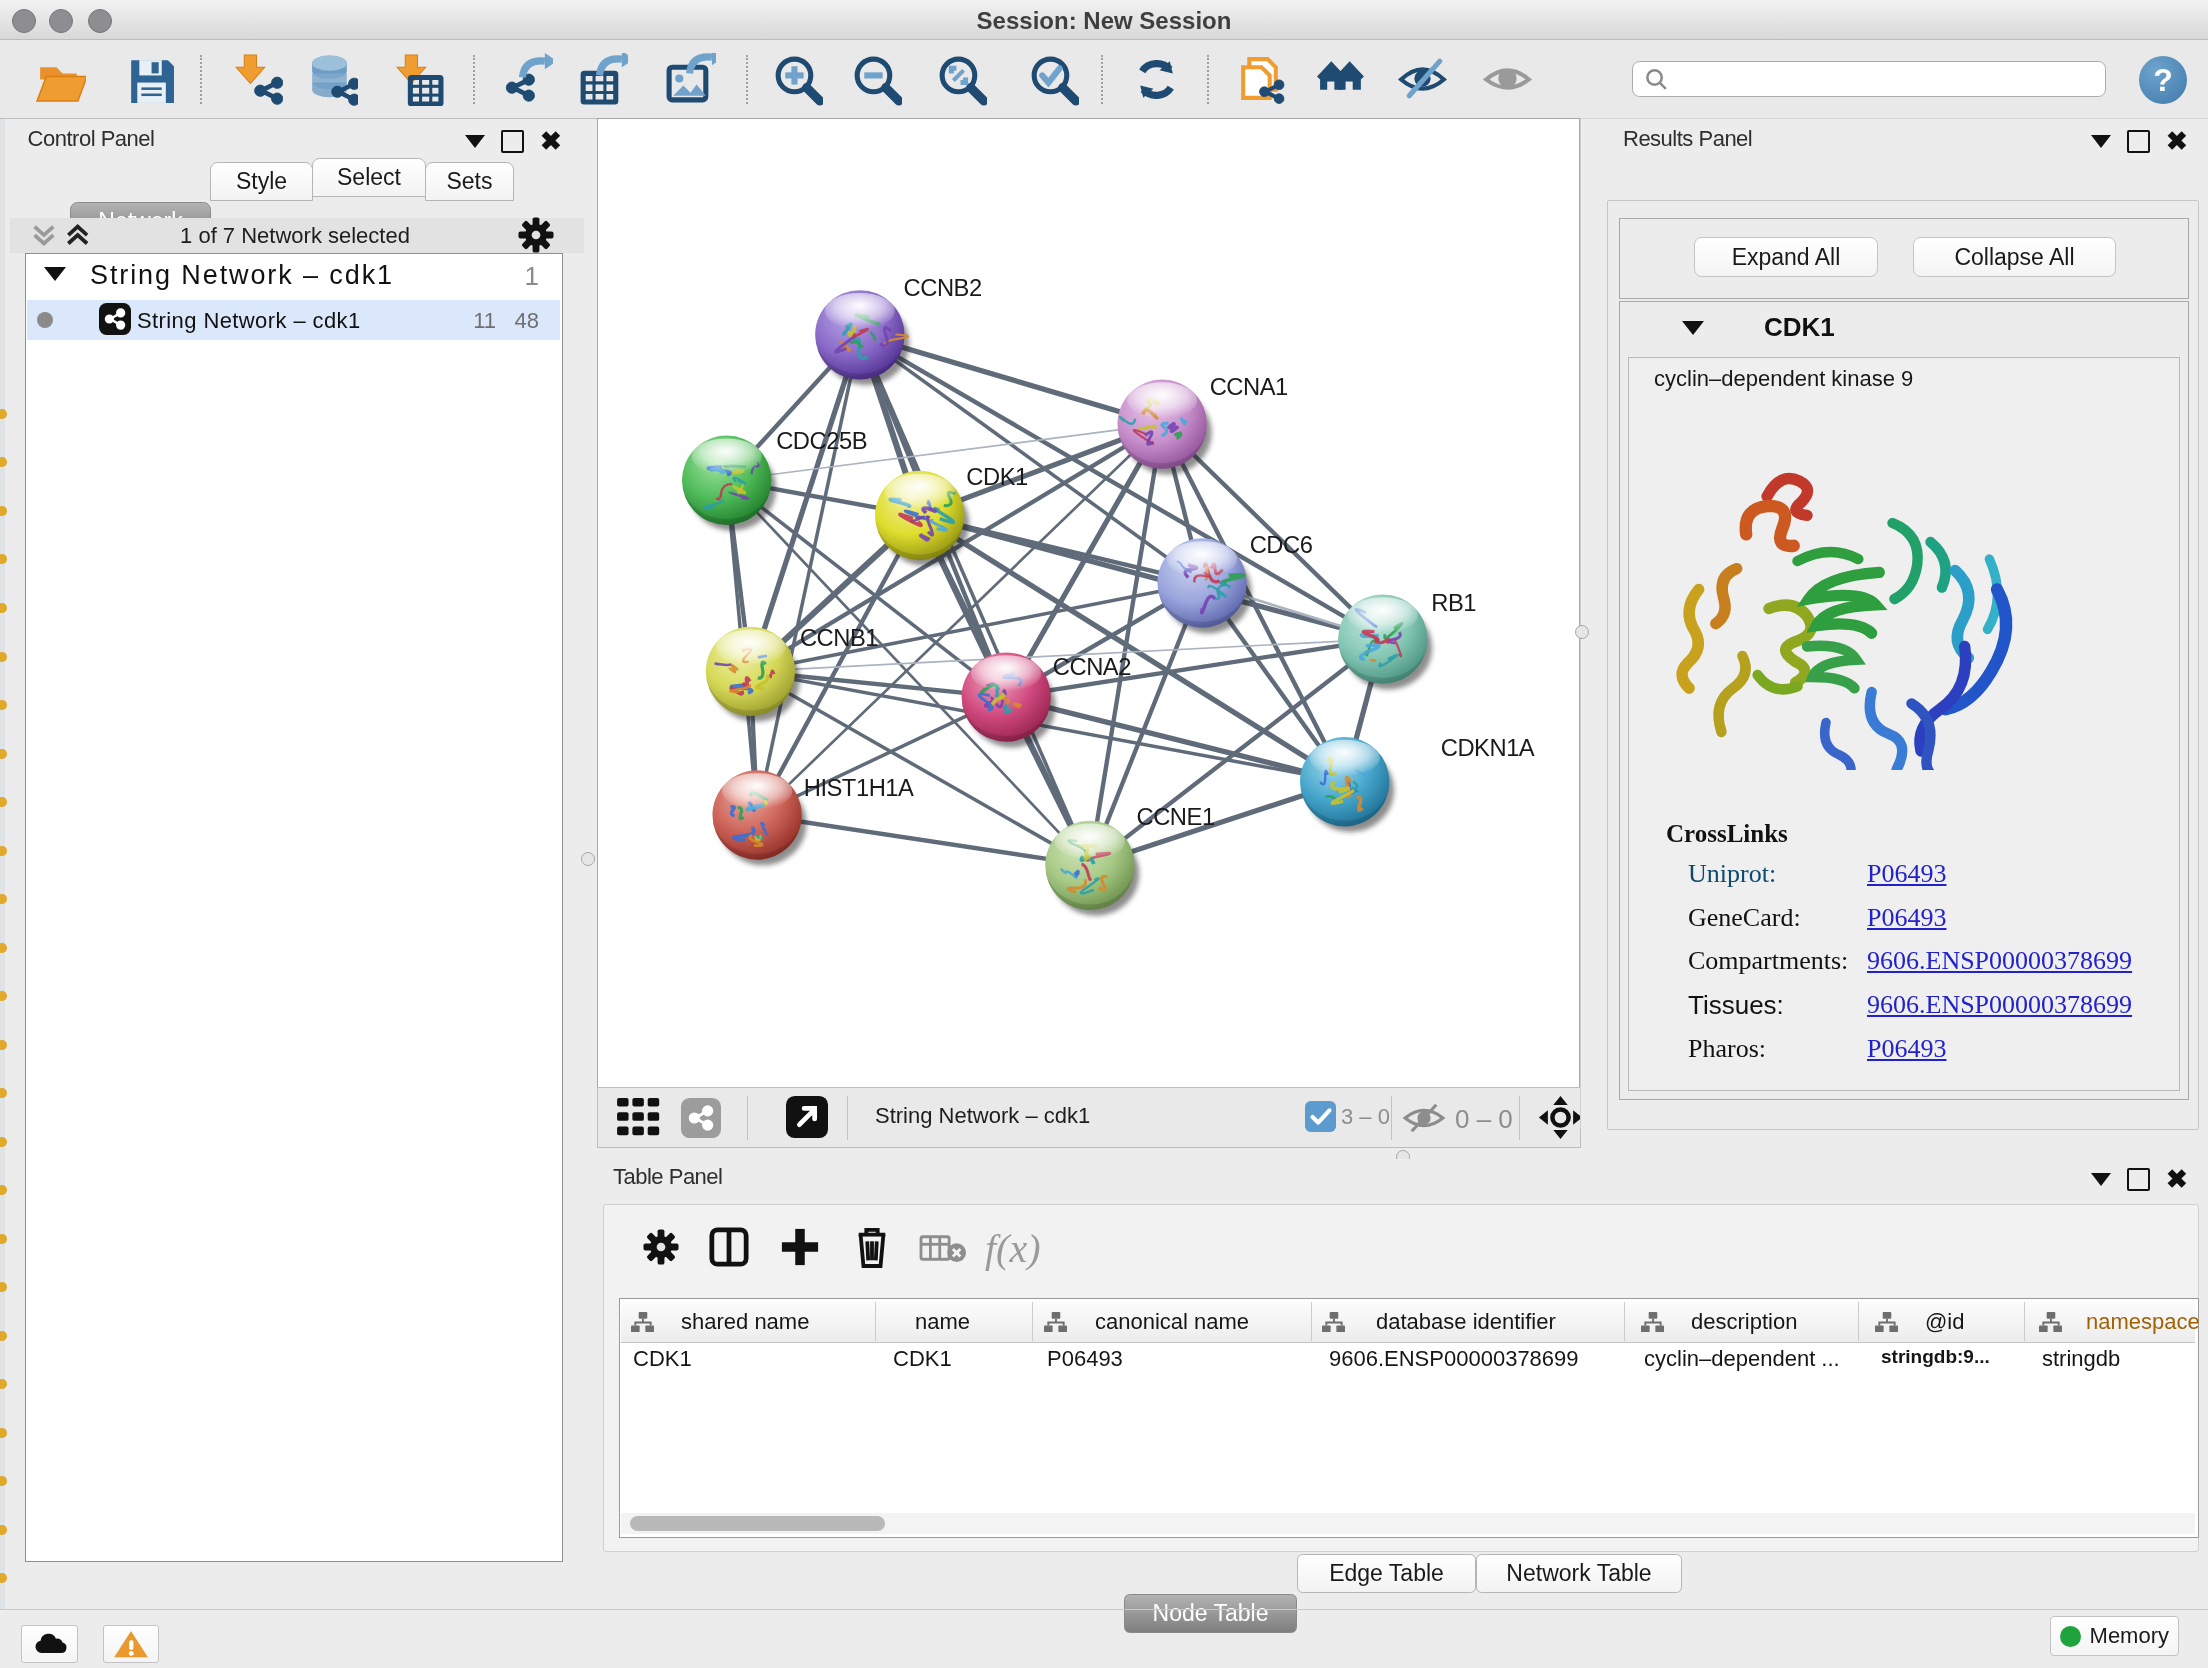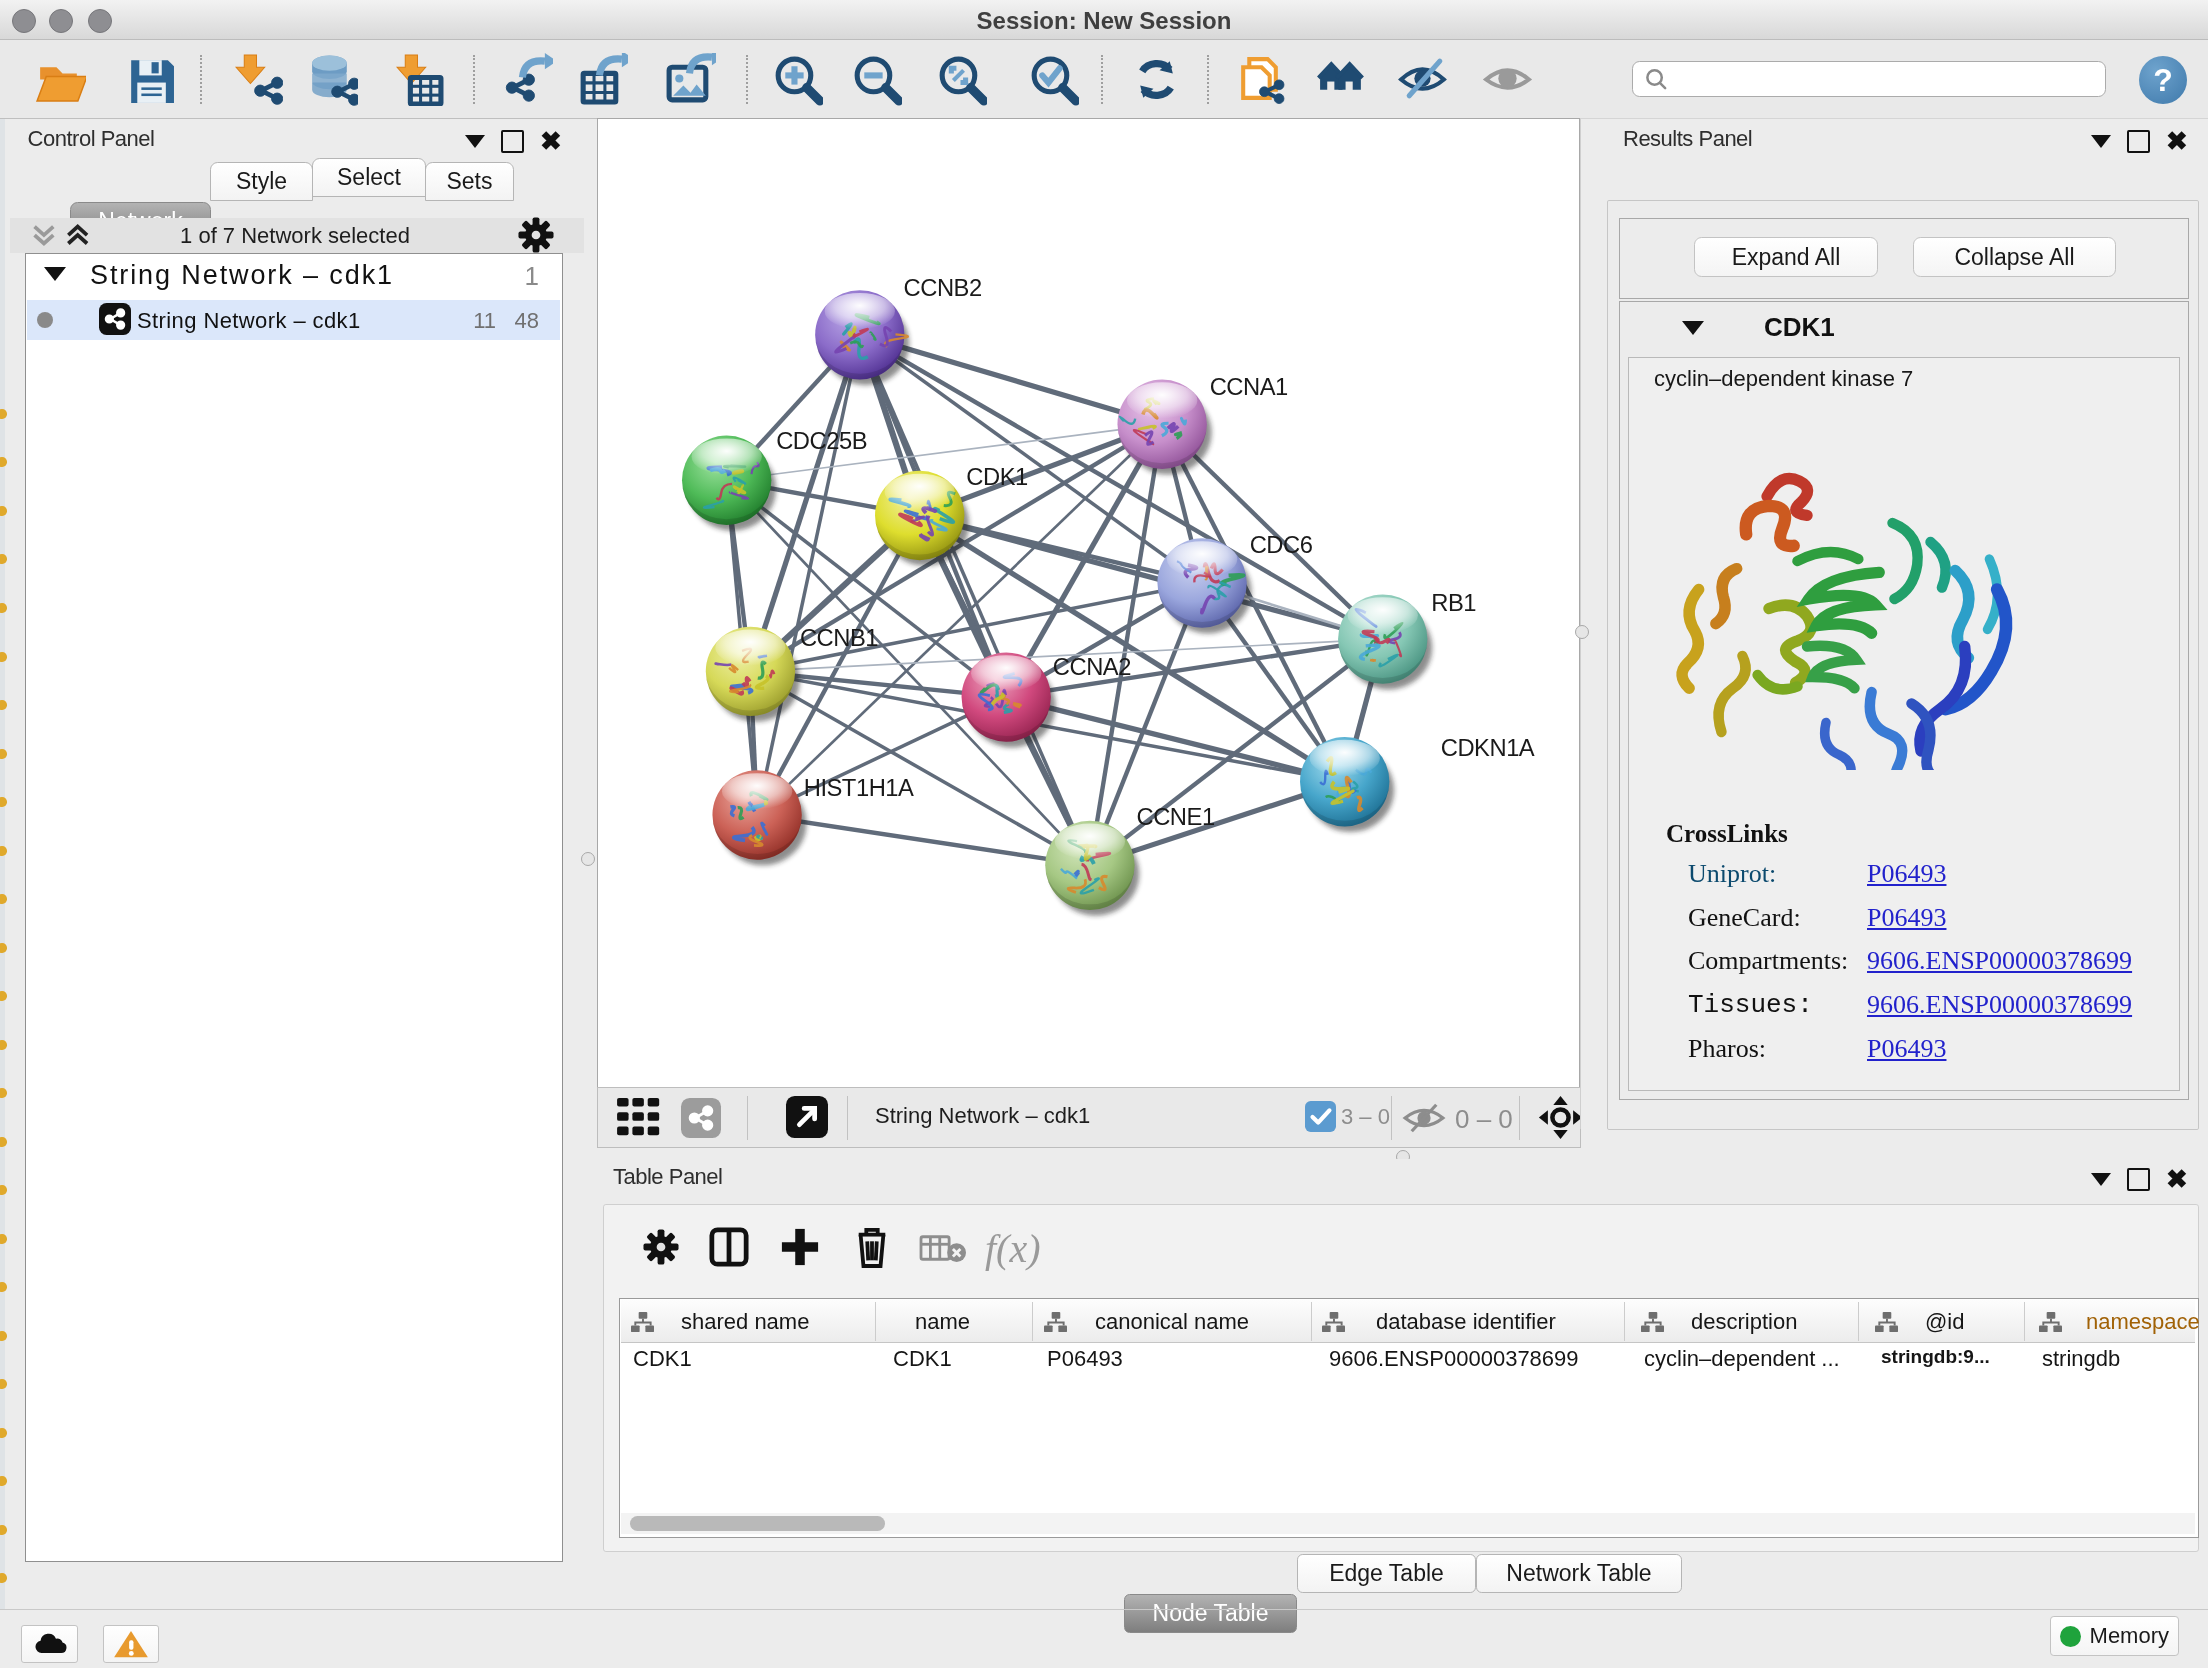--- a/index.html
+++ b/index.html
@@ -643,21 +643,21 @@
 </div>
 <div class="tab tabsel" style="left:1850px;top:164px;width:105px;height:36px;border-radius:7.6px 7.6px 0 0;">String</div>
 <div class="abs" style="left:1607px;top:200px;width:590px;height:928px;background:#ececec;border:1.9px solid #c6c6c6;border-radius:1.9px;"></div>
 <div class="abs" style="left:1619px;top:218px;width:568px;height:79px;background:#ececec;border:1.9px solid #a8a8a8;"></div>
 <div class="btn" style="left:1694px;top:237px;width:182px;height:38px;">Expand All</div>
 <div class="btn" style="left:1913px;top:237px;width:201px;height:38px;">Collapse All</div>
 <div class="abs" style="left:1619px;top:301px;width:568px;height:797px;background:#ececec;border:1.9px solid #a8a8a8;"></div>
 <div class="abs" style="left:1682px;top:321px;width:0;height:0;border-left:11.4px solid transparent;border-right:11.4px solid transparent;border-top:14.3px solid #111;"></div>
 <div class="abs" style="left:1764px;top:312px;font-size:26px;font-weight:bold;color:#111;">CDK1</div>
 <div class="abs" style="left:1628px;top:357px;width:550px;height:732px;background:#efefef;border:1px solid #b9b9b9;"></div>
-<div class="abs" style="left:1654px;top:366px;font-size:22px;color:#181818;">cyclin–dependent kinase 7</div>
+<div class="abs" style="left:1654px;top:366px;font-size:22px;color:#181818;">cyclin–dependent kinase 9</div>
 <svg class="abs" id="ribbon" style="left:1655px;top:447px" width="380" height="323" viewBox="0 0 400 340">
     <path d="M118 52 q14 -26 34 -16 q16 8 2 22 q-14 12 6 14" fill="none" stroke="#c0392b" stroke-width="12" stroke-linecap="round"></path>
     <path d="M96 92 q-4 -28 24 -30 q24 0 14 24 q-8 20 12 18" fill="none" stroke="#cc5a20" stroke-width="13" stroke-linecap="round"></path>
     <path d="M86 128 q-20 8 -14 30 q6 18 -8 28" fill="none" stroke="#c77f1d" stroke-width="12" stroke-linecap="round"></path>
     <path d="M46 150 q-18 22 -4 44 q10 18 -8 34 q-12 12 2 26" fill="none" stroke="#c8a21d" stroke-width="12" stroke-linecap="round"></path>
     <path d="M70 300 q-10 -30 12 -46 q20 -14 10 -34" fill="none" stroke="#b6a11e" stroke-width="11" stroke-linecap="round"></path>
     <path d="M120 170 q26 -10 40 8 q12 18 -10 26 q-24 8 -2 22 q20 10 0 22" fill="none" stroke="#90a81f" stroke-width="12" stroke-linecap="round"></path>
     <path d="M108 240 q16 22 42 12" fill="none" stroke="#7aa821" stroke-width="11" stroke-linecap="round"></path>
     <path d="M150 120 q34 -18 64 -2" fill="none" stroke="#2f9e3f" stroke-width="11" stroke-linecap="round"></path>
     <path d="M236 132 q-58 4 -74 28 q56 -10 70 6 q-52 2 -62 22 q44 -6 58 8" fill="none" stroke="#2f9e3f" stroke-width="12" stroke-linecap="round"></path>
@@ -673,21 +673,21 @@
     <path d="M180 290 q-6 26 14 34 q18 8 10 28" fill="none" stroke="#3a66cc" stroke-width="10" stroke-linecap="round"></path>
   </svg>
 <div class="abs" style="left:1666px;top:820px;font-family:'Liberation Serif',serif;font-size:25px;font-weight:bold;color:#111;">CrossLinks</div>
 <div id="crosslinks">
     <div class="abs" style="left:1688px;top:859px;font-family:'Liberation Serif',serif;font-size:26px;color:#0c4a6e;">Uniprot:</div>
     <div class="abs" style="left:1867px;top:859px;font-family:'Liberation Serif',serif;font-size:26px;color:#2222cc;text-decoration:underline;">P06493</div>
     <div class="abs" style="left:1688px;top:903px;font-family:'Liberation Serif',serif;font-size:26px;color:#111;">GeneCard:</div>
     <div class="abs" style="left:1867px;top:903px;font-family:'Liberation Serif',serif;font-size:26px;color:#2222cc;text-decoration:underline;">P06493</div>
     <div class="abs" style="left:1688px;top:946px;font-family:'Liberation Serif',serif;font-size:26px;color:#111;">Compartments:</div>
     <div class="abs" style="left:1867px;top:946px;font-family:'Liberation Serif',serif;font-size:26px;color:#2222cc;text-decoration:underline;">9606.ENSP00000378699</div>
-    <div class="abs" style="left:1688px;top:990px;font-family:Liberation Mono, monospace;font-size:26px;color:#111;">Tissues:</div>
+    <div class="abs" style="left:1688px;top:990px;font-family:Liberation Sans, sans-serif;font-size:26px;color:#111;">Tissues:</div>
     <div class="abs" style="left:1867px;top:990px;font-family:'Liberation Serif',serif;font-size:26px;color:#2222cc;text-decoration:underline;">9606.ENSP00000378699</div>
     <div class="abs" style="left:1688px;top:1034px;font-family:'Liberation Serif',serif;font-size:26px;color:#111;">Pharos:</div>
     <div class="abs" style="left:1867px;top:1034px;font-family:'Liberation Serif',serif;font-size:26px;color:#2222cc;text-decoration:underline;">P06493</div>
   </div>
 
 <div class="abs" style="left:597px;top:1159px;width:1611px;height:450px;background:#ececec;"></div>
 <div class="abs hdr" style="left:613px;top:1164px;">Table Panel</div>
 <div class="hicons" style="left:2091px;top:1168px;">
   <div class="tri"></div>
     <div class="sq"></div>

